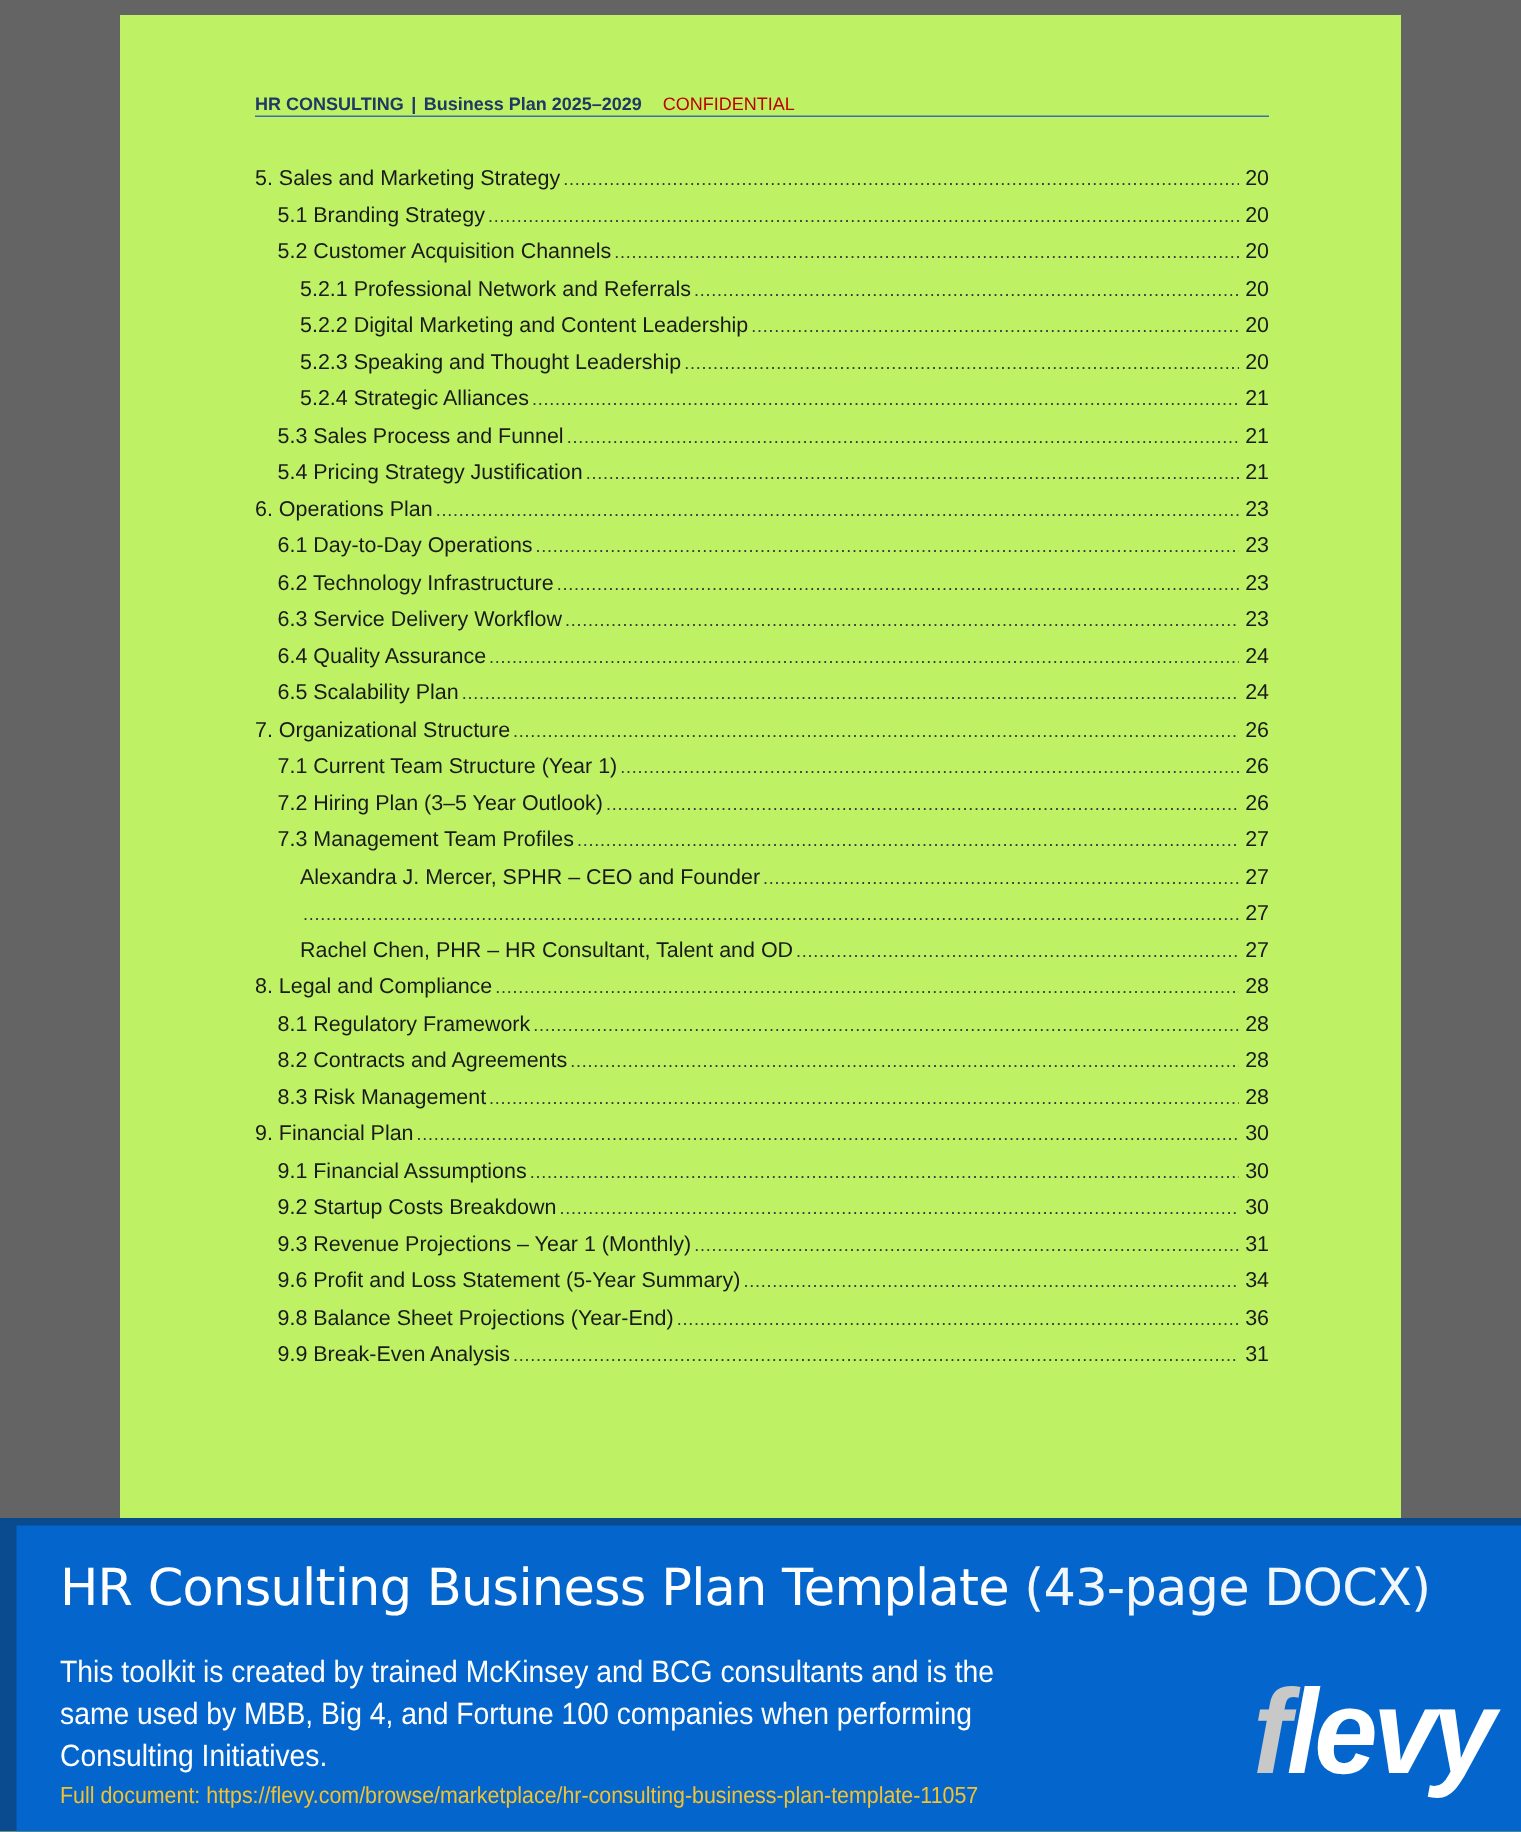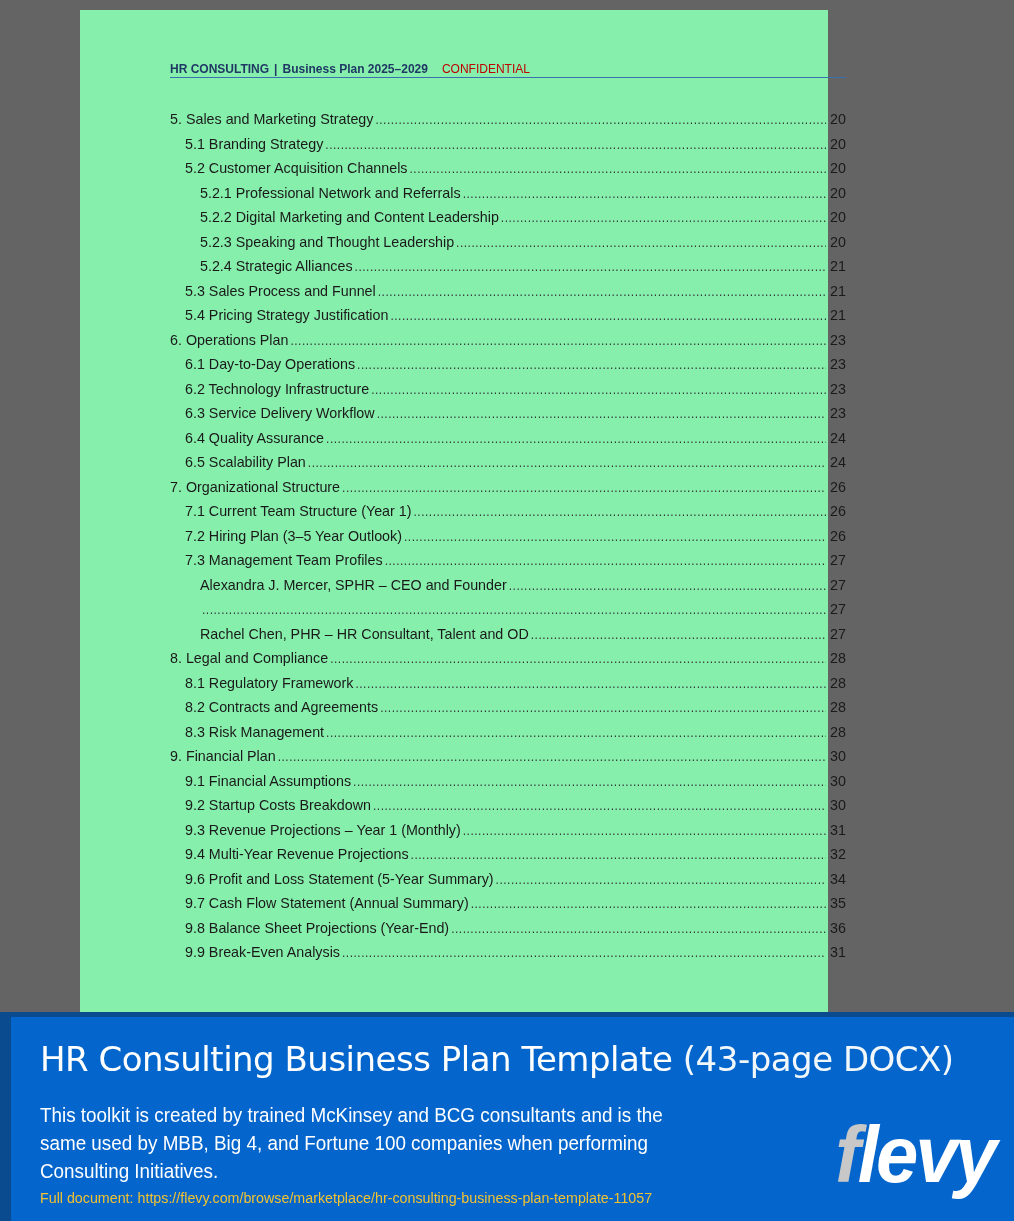--- a/index.html
+++ b/index.html
@@ -6,23 +6,23 @@
     html, body { width: 1014px; height: 1221px; overflow: hidden; }
     body {
       background: #646464;
       position: relative;
       font-family: "Liberation Sans", sans-serif;
     }
     .page {
       position: absolute;
       left: 80px;
       top: 10px;
-      width: 748px;
+      width: 854px;
       height: 1010px;
-      background: #86efac;
+      background: #bef264;
     }
     .page-header {
       position: absolute;
       left: 90px;
       top: 52px;
       width: 676px;
       height: 16px;
       border-bottom: 1.5px solid #3a6fb0;
       font-size: 12px;
       white-space: nowrap;
@@ -283,33 +283,23 @@
         <span class="toc-label">9.2 Startup Costs Breakdown</span>
         <span class="toc-leader"></span>
         <span class="toc-page">30</span>
       </div>
       <div class="toc-row l2">
         <span class="toc-label">9.3 Revenue Projections – Year 1 (Monthly)</span>
         <span class="toc-leader"></span>
         <span class="toc-page">31</span>
       </div>
       <div class="toc-row l2">
-        <span class="toc-label">9.4 Multi-Year Revenue Projections</span>
-        <span class="toc-leader"></span>
-        <span class="toc-page">32</span>
-      </div>
-      <div class="toc-row l2">
         <span class="toc-label">9.6 Profit and Loss Statement (5-Year Summary)</span>
         <span class="toc-leader"></span>
         <span class="toc-page">34</span>
-      </div>
-      <div class="toc-row l2">
-        <span class="toc-label">9.7 Cash Flow Statement (Annual Summary)</span>
-        <span class="toc-leader"></span>
-        <span class="toc-page">35</span>
       </div>
       <div class="toc-row l2">
         <span class="toc-label">9.8 Balance Sheet Projections (Year-End)</span>
         <span class="toc-leader"></span>
         <span class="toc-page">36</span>
       </div>
       <div class="toc-row l2">
         <span class="toc-label">9.9 Break-Even Analysis</span>
         <span class="toc-leader"></span>
         <span class="toc-page">31</span>

